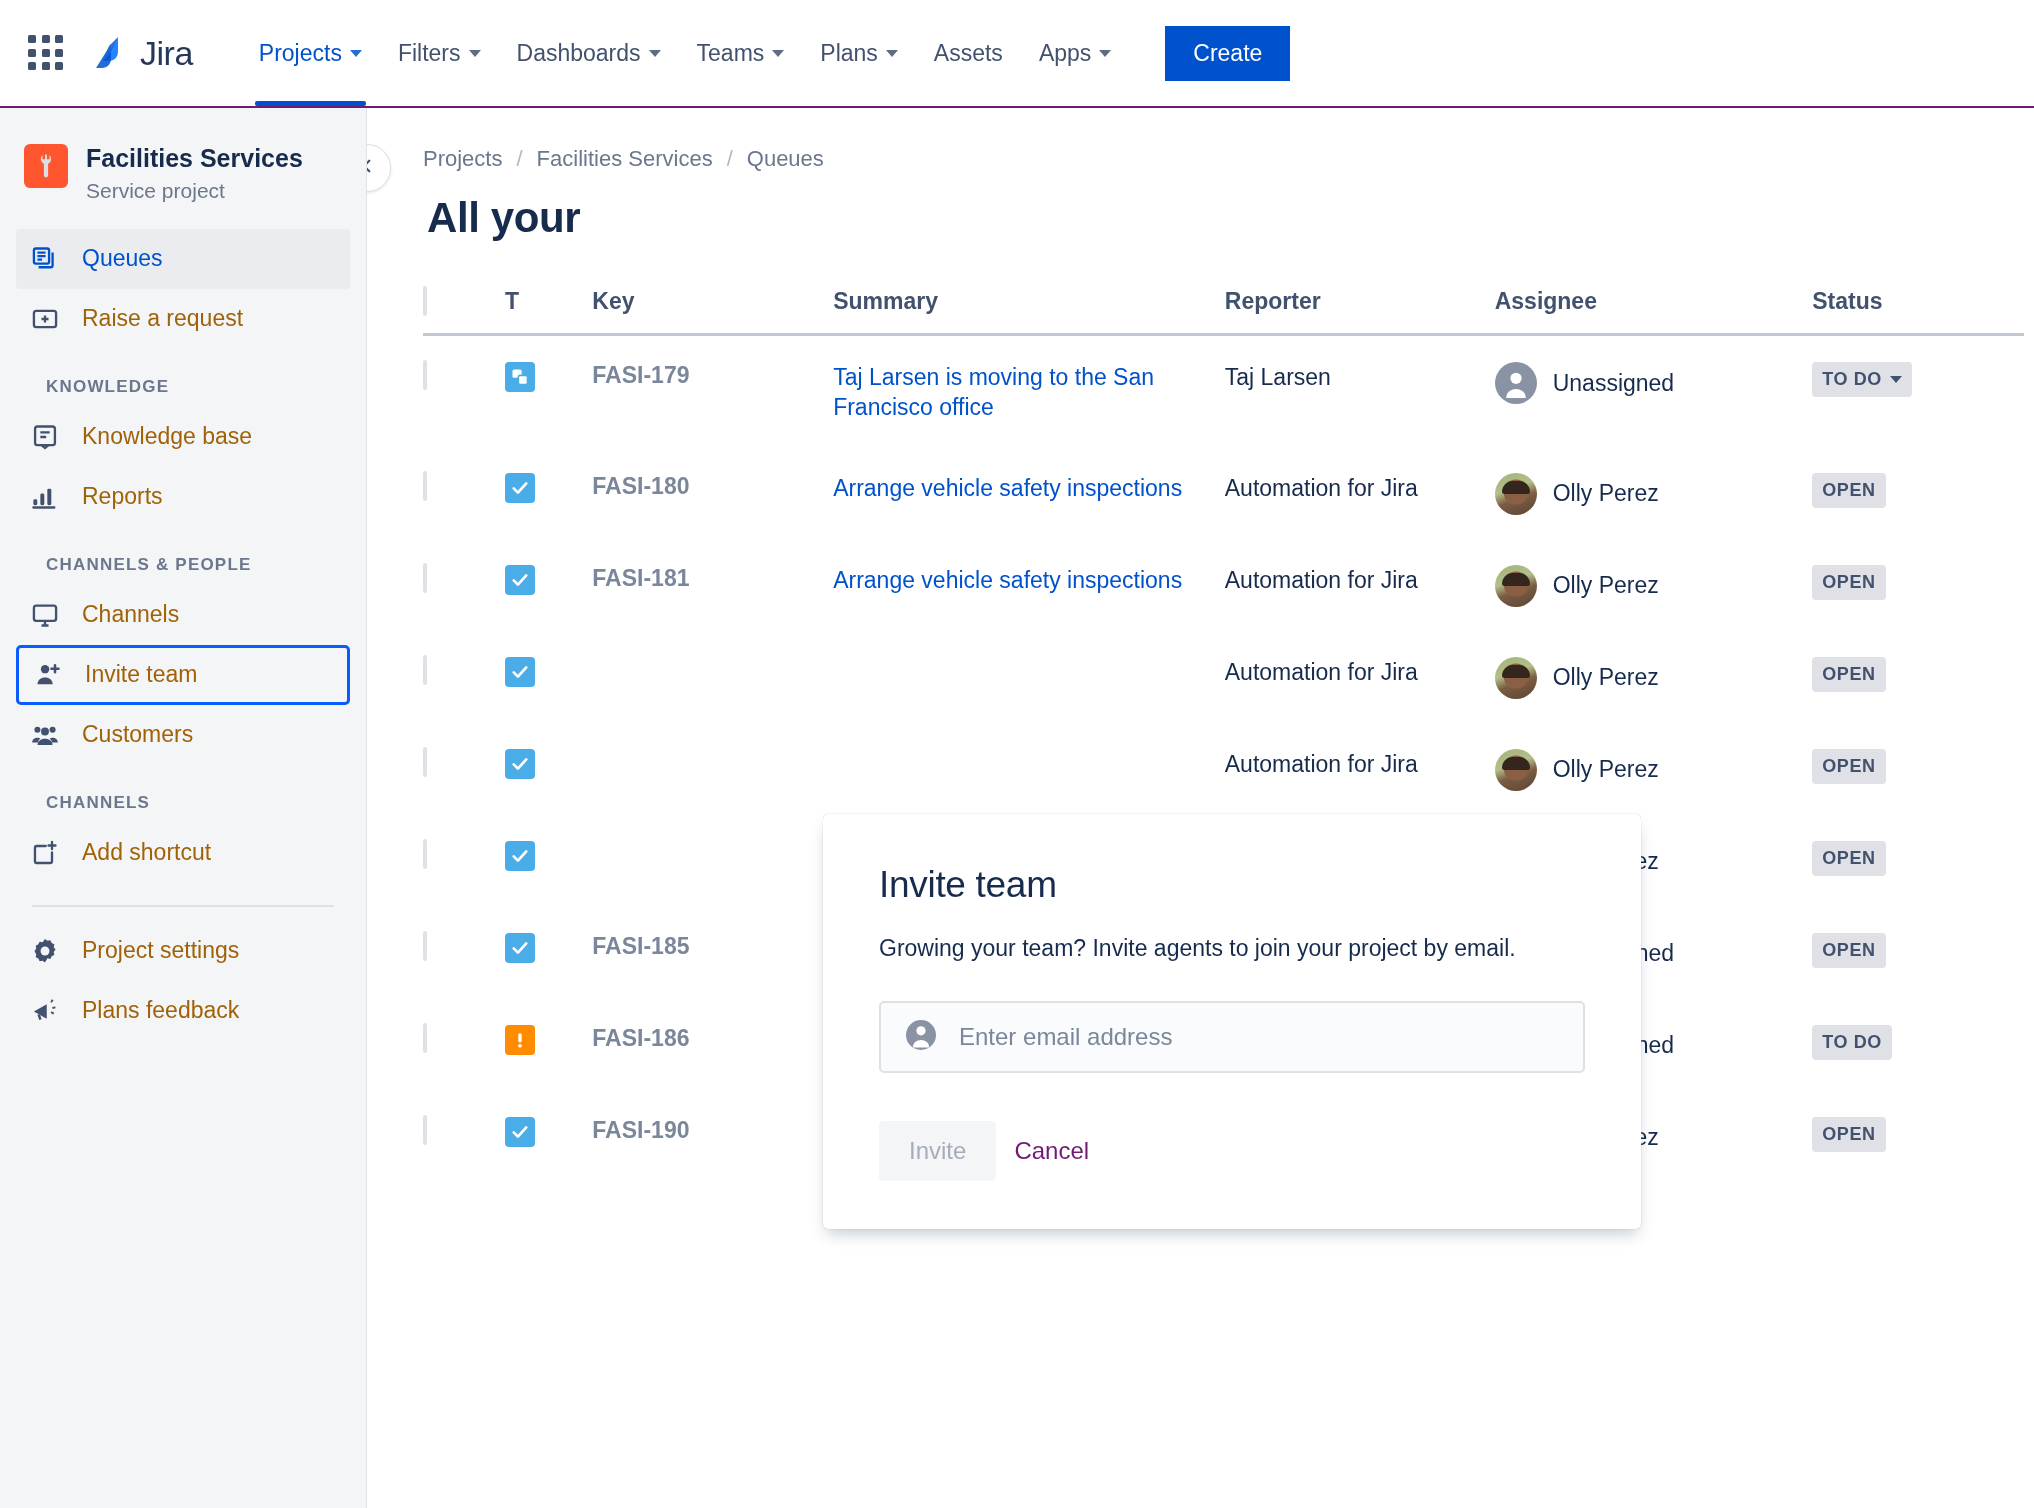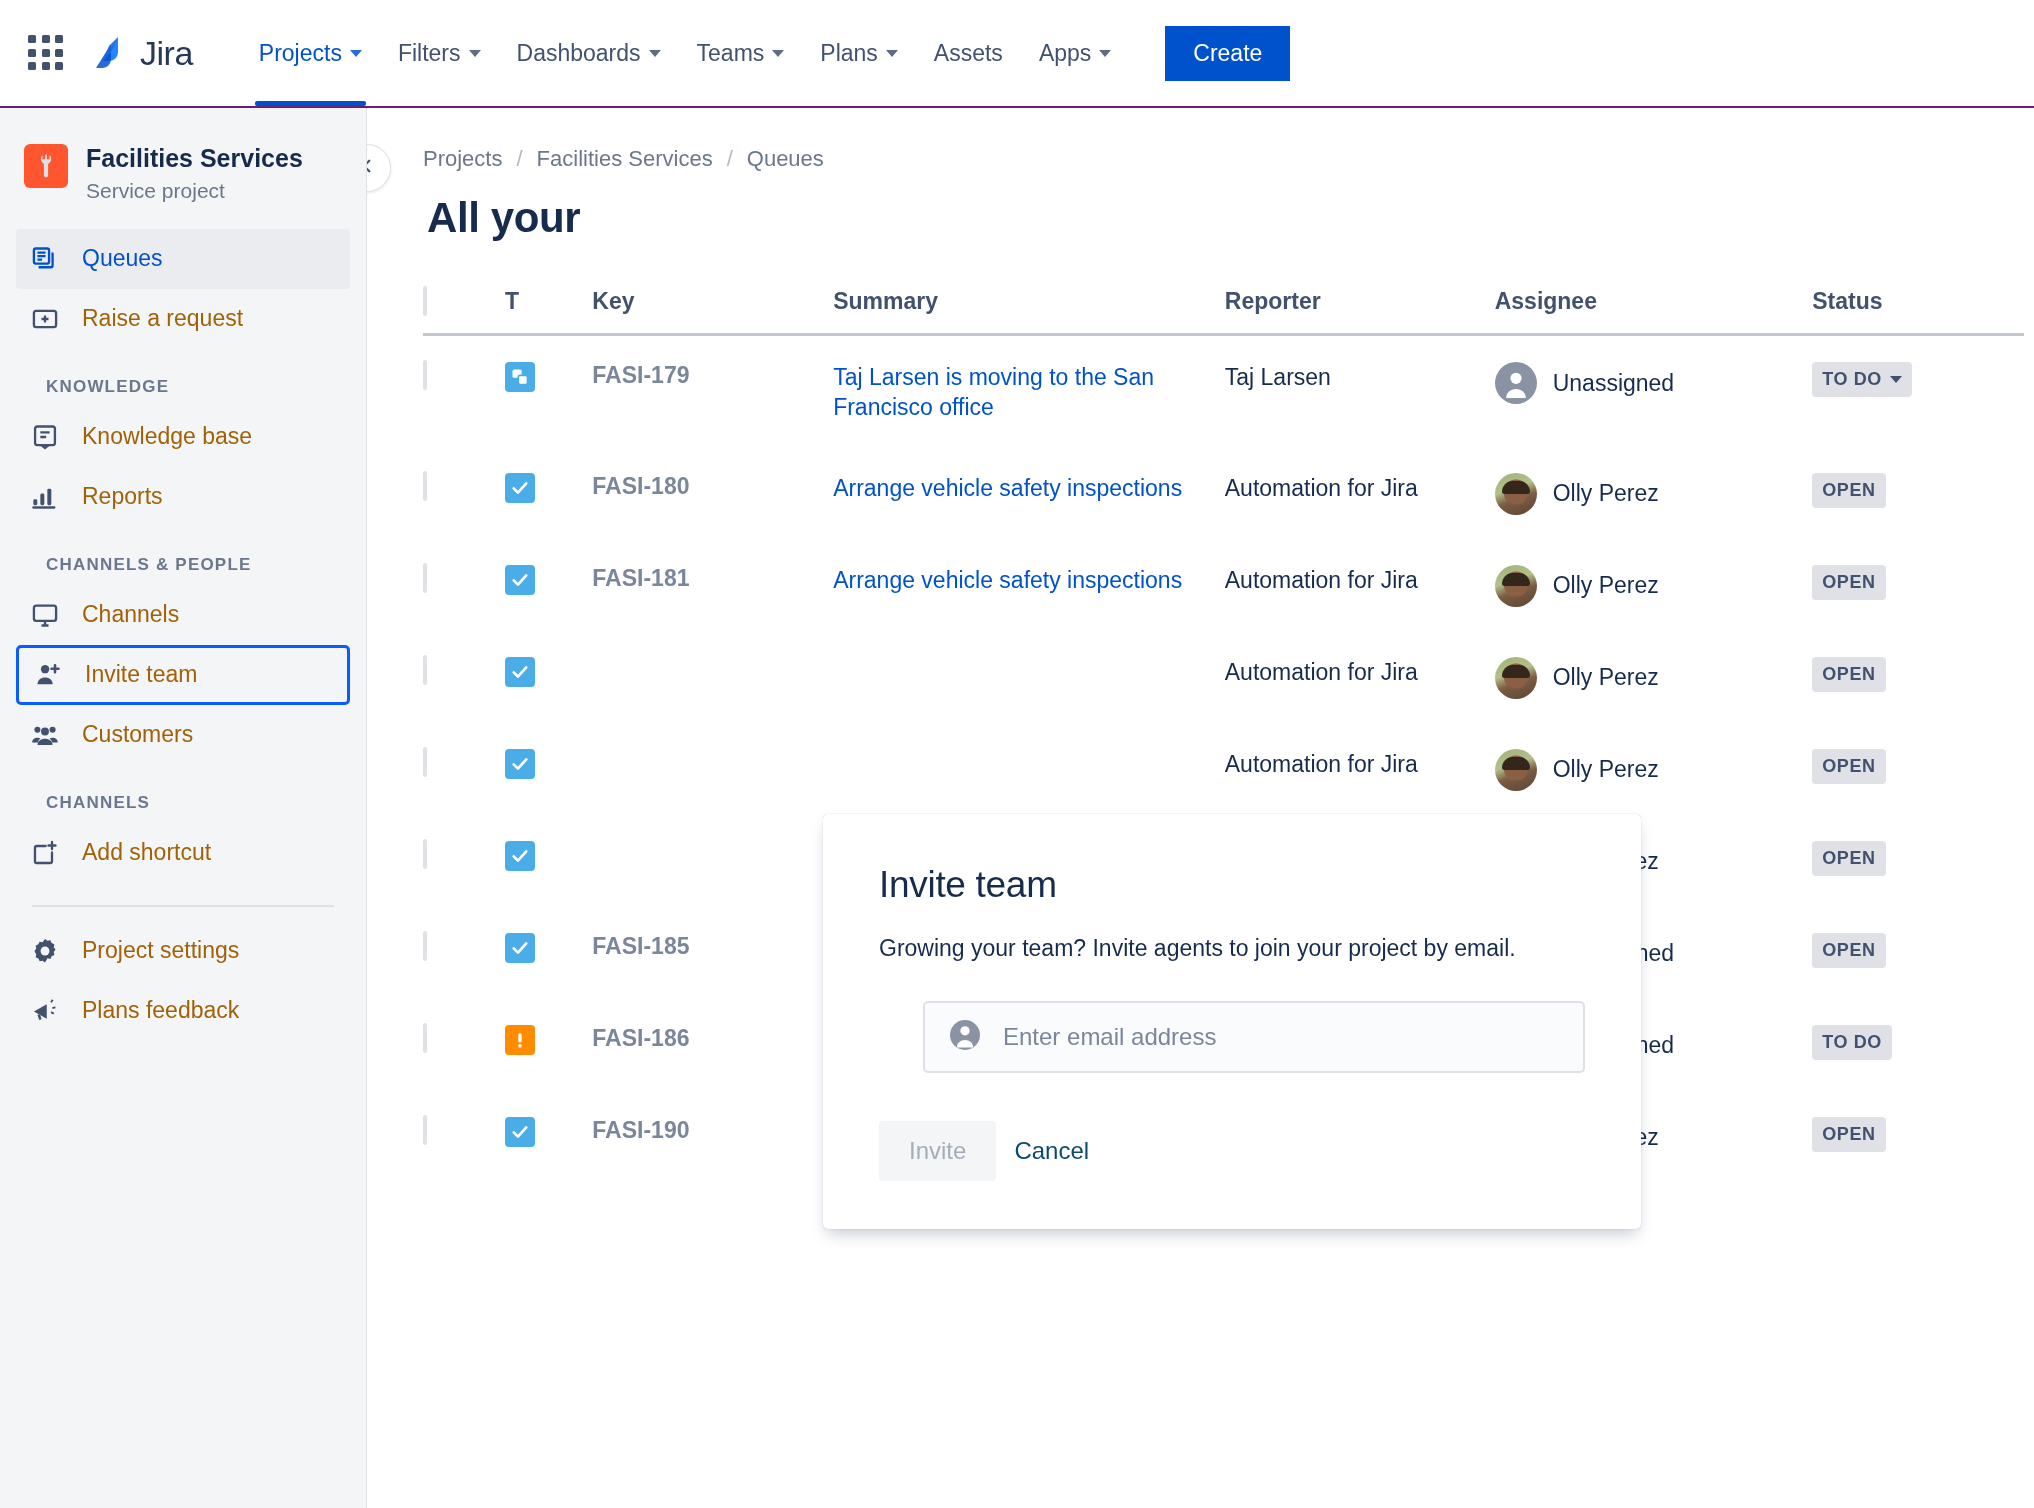--- a/index.html
+++ b/index.html
@@ -142,31 +142,31 @@
     position:absolute; left:456px; top:706px;
     width:818px; background:#fff; border-radius:5px;
     box-shadow:0 8px 16px -4px rgba(9,30,66,.25), 0 0 1px rgba(9,30,66,.31);
     padding:50px 56px 48px 56px; z-index:60;
   }
   .modal-title{ font-size:37px;font-weight:500;color:#172b4d;letter-spacing:-0.3px;}
   .modal-desc{ font-size:23px;color:#172b4d;line-height:1.42;margin-top:26px;max-width:700px;}
   .email-field{
     margin-top:36px;display:flex;align-items:center;gap:20px;
     background:#fafbfc;border:2px solid #dfe1e6;border-radius:5px;
-    height:72px;padding:9px 22px;cursor:text;margin-left:44px;
+    height:72px;padding:9px 22px;cursor:text;
   }
   .email-field .ph{ font-size:24px;color:#7a869a;}
   .modal-actions{ margin-top:48px;display:flex;align-items:center;}
   .btn-invite{
     background:#f4f5f7;color:#a5adba;border:none;border-radius:4px;
     font-size:24px;padding:16px 30px;cursor:default;
     font-family:"Liberation Sans", sans-serif;
   }
   .btn-cancel{
-    background:transparent;border:none;color:#0c4a6e;font-size:24px;
+    background:transparent;border:none;color:#701a75;font-size:24px;
     padding:16px 18px;cursor:pointer;font-family:"Liberation Sans", sans-serif;
   }
 </style>
 </head>
 <body>
 
 <div id="topnav">
 
   <div class="appswitcher">
     <i></i>

